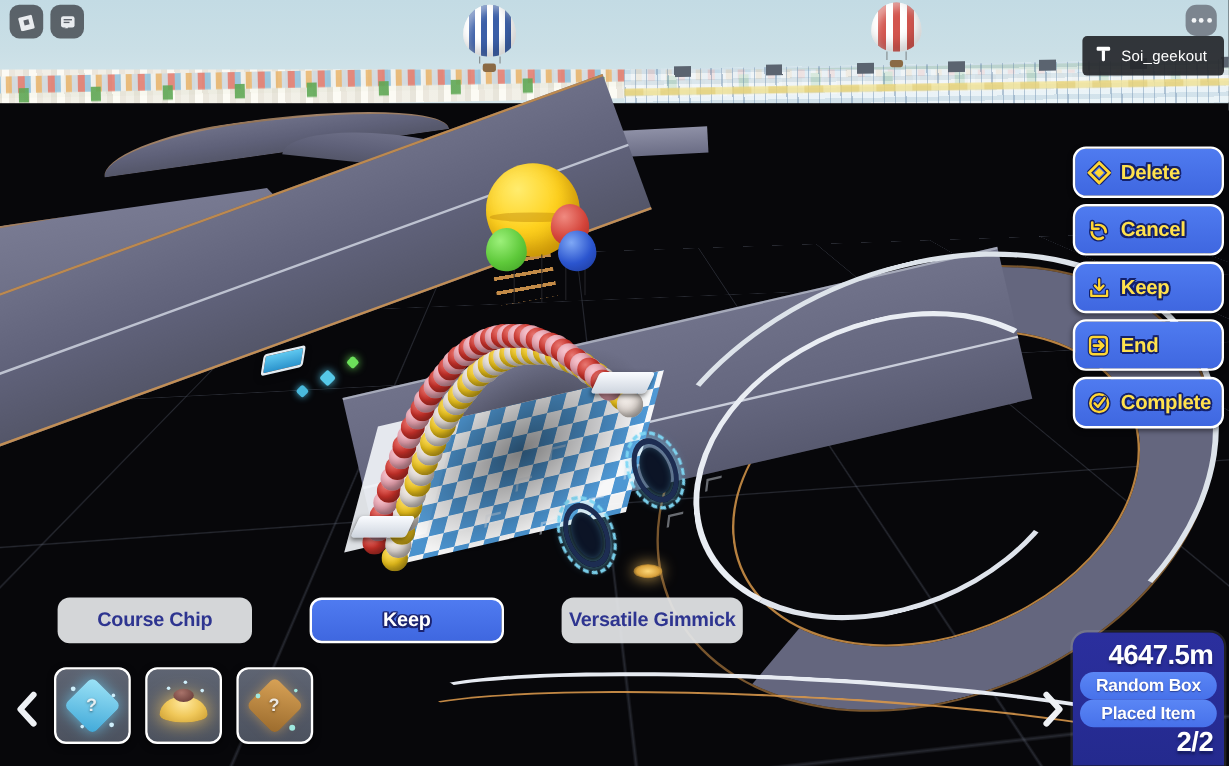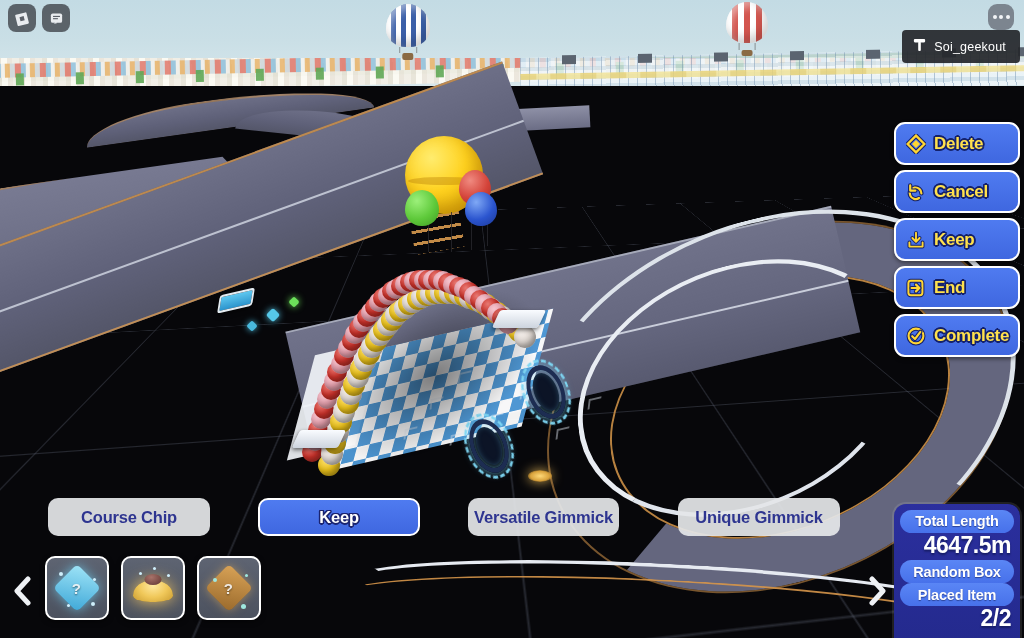--- a/index.html
+++ b/index.html
@@ -768,39 +768,35 @@
           <circle cx="10" cy="10" r="7.4" fill="none" stroke="#ffd633" stroke-width="2.1"></circle>
           <path d="M6.2 10.2 9 13 14.4 5.8" fill="none" stroke="#14216b" stroke-width="4.2" stroke-linecap="round" stroke-linejoin="round"></path>
           <path d="M6.2 10.2 9 13 14.4 5.8" fill="none" stroke="#ffd633" stroke-width="2.1" stroke-linecap="round" stroke-linejoin="round"></path>
         </svg>
       </span>
       <span class="lbl">Complete</span>
     </div>
   </div>
 
   <div class="stats">
-    <div class="stat-pill">Total Length</div>
     <div class="stat-val">4647.5m</div>
     <div class="stat-pill">Random Box</div>
     <div class="stat-pill">Placed Item</div>
     <div class="stat-val">2/2</div>
   </div>
 
   <div class="tabs">
     <div class="tab inactive" style="left:48px; width:162px;">
       <span>Course Chip</span>
     </div>
     <div class="tab active" style="left:258px; width:162px;">
       <span>Keep</span>
     </div>
     <div class="tab inactive" style="left:468px; width:151px;">
       <span>Versatile Gimmick</span>
-    </div>
-    <div class="tab inactive" style="left:678px; width:162px;">
-      <span>Unique Gimmick</span>
     </div>
   </div>
 
   <div class="tray">
     <div class="arrow left">
       <svg width="24" height="30" viewBox="0 0 24 30">
         <path d="M17 3 6 15l11 12" fill="none" stroke="#eef1f5" stroke-width="5" stroke-linecap="round" stroke-linejoin="round"></path>
       </svg>
     </div>
     <div class="arrow right">

